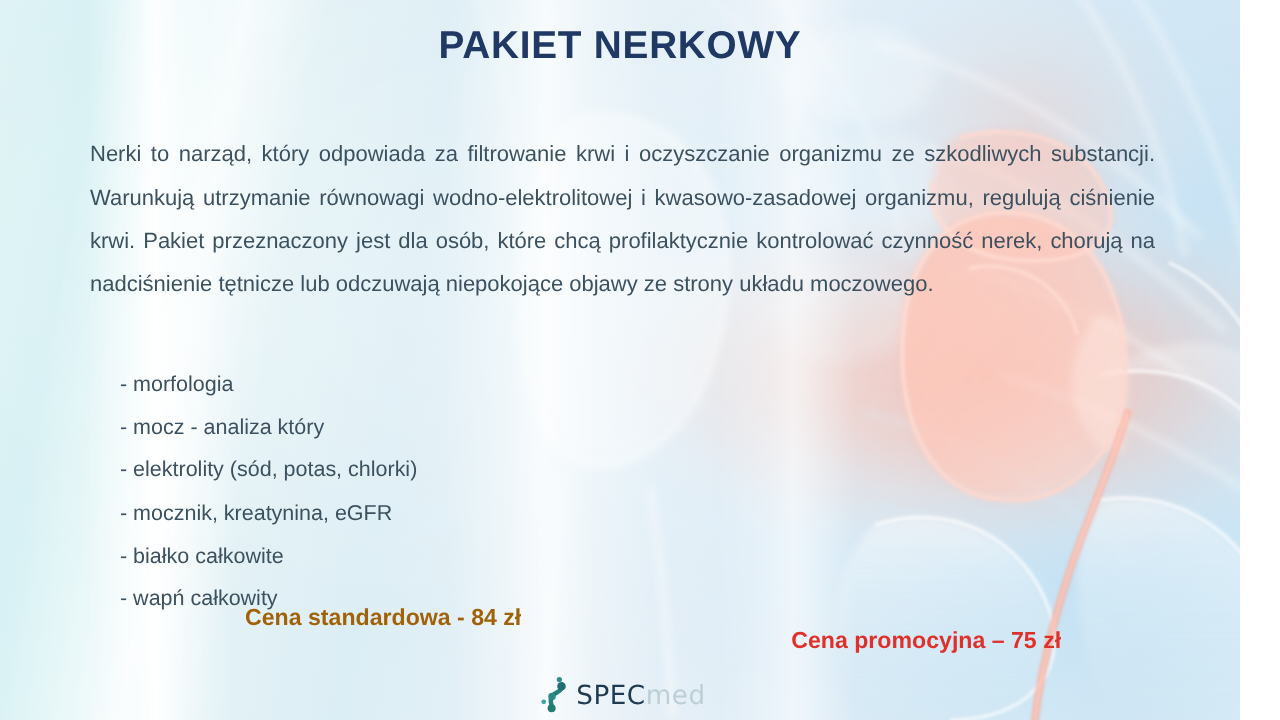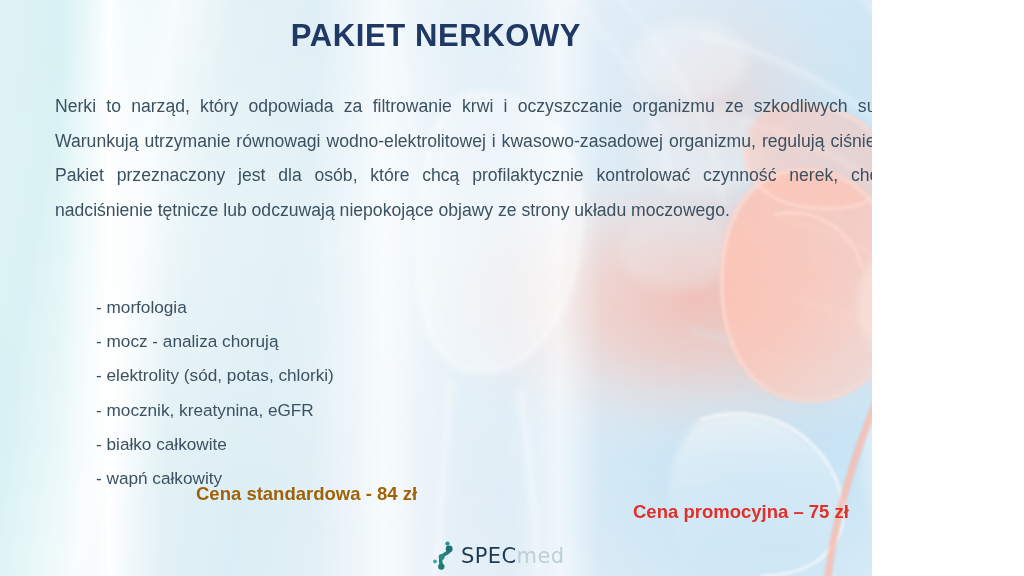--- a/index.html
+++ b/index.html
@@ -2,21 +2,21 @@
 <html><head>
 <meta charset="utf-8">
 <style>
   html, body {
     margin: 0;
     padding: 0;
     background: #ffffff;
   }
   #slide {
     position: relative;
-    width: 872px;
+    width: 992px;
     height: 576px;
     overflow: hidden;
     font-family: "Liberation Sans", sans-serif;
     background: #e6f5f7;
   }
 
   
   .bg-layer {
     position: absolute;
     inset: 0;
@@ -114,21 +114,21 @@
     position: absolute;
     top: 89px;
     left: 55px;
     width: 886px;
     font-size: 17.6px;
     line-height: 34.5px;
     color: #3c5160;
     text-align: justify;
     text-justify: inter-word;
   }
-  .body-copy p { margin: 0; }
+  .body-copy p { margin: 17px; }
   .checklist {
     position: absolute;
     top: 290px;
     left: 56px;
     font-size: 17.2px;
     line-height: 34.2px;
     color: #3c5160;
   }
   .checklist .li { white-space: nowrap; margin-left: 40px; }
 
@@ -302,21 +302,21 @@
   <div class="bg-layer bg-vign"></div>
 
   <div class="title">PAKIET NERKOWY</div>
 
   <div class="body-copy">
     <p>Nerki to narząd, który odpowiada za filtrowanie krwi i oczyszczanie organizmu ze szkodliwych substancji. Warunkują utrzymanie równowagi wodno-elektrolitowej i kwasowo-zasadowej organizmu, regulują ciśnienie krwi. Pakiet przeznaczony jest dla osób, które chcą profilaktycznie kontrolować czynność nerek, chorują na nadciśnienie tętnicze lub odczuwają niepokojące objawy ze strony układu moczowego.</p>
   </div>
 
   <div class="checklist">
     <div class="li">- morfologia</div>
-    <div class="li">- mocz - analiza chorują</div>
+    <div class="li">- mocz - analiza który</div>
     <div class="li">- elektrolity (sód, potas, chlorki)</div>
     <div class="li">- mocznik, kreatynina, eGFR</div>
     <div class="li">- białko całkowite</div>
     <div class="li">- wapń całkowity</div>
   </div>
 
   <div class="price-std">Cena standardowa - 84 zł</div>
   <div class="price-promo">Cena promocyjna – 75 zł</div>
 
   <div class="logo">

